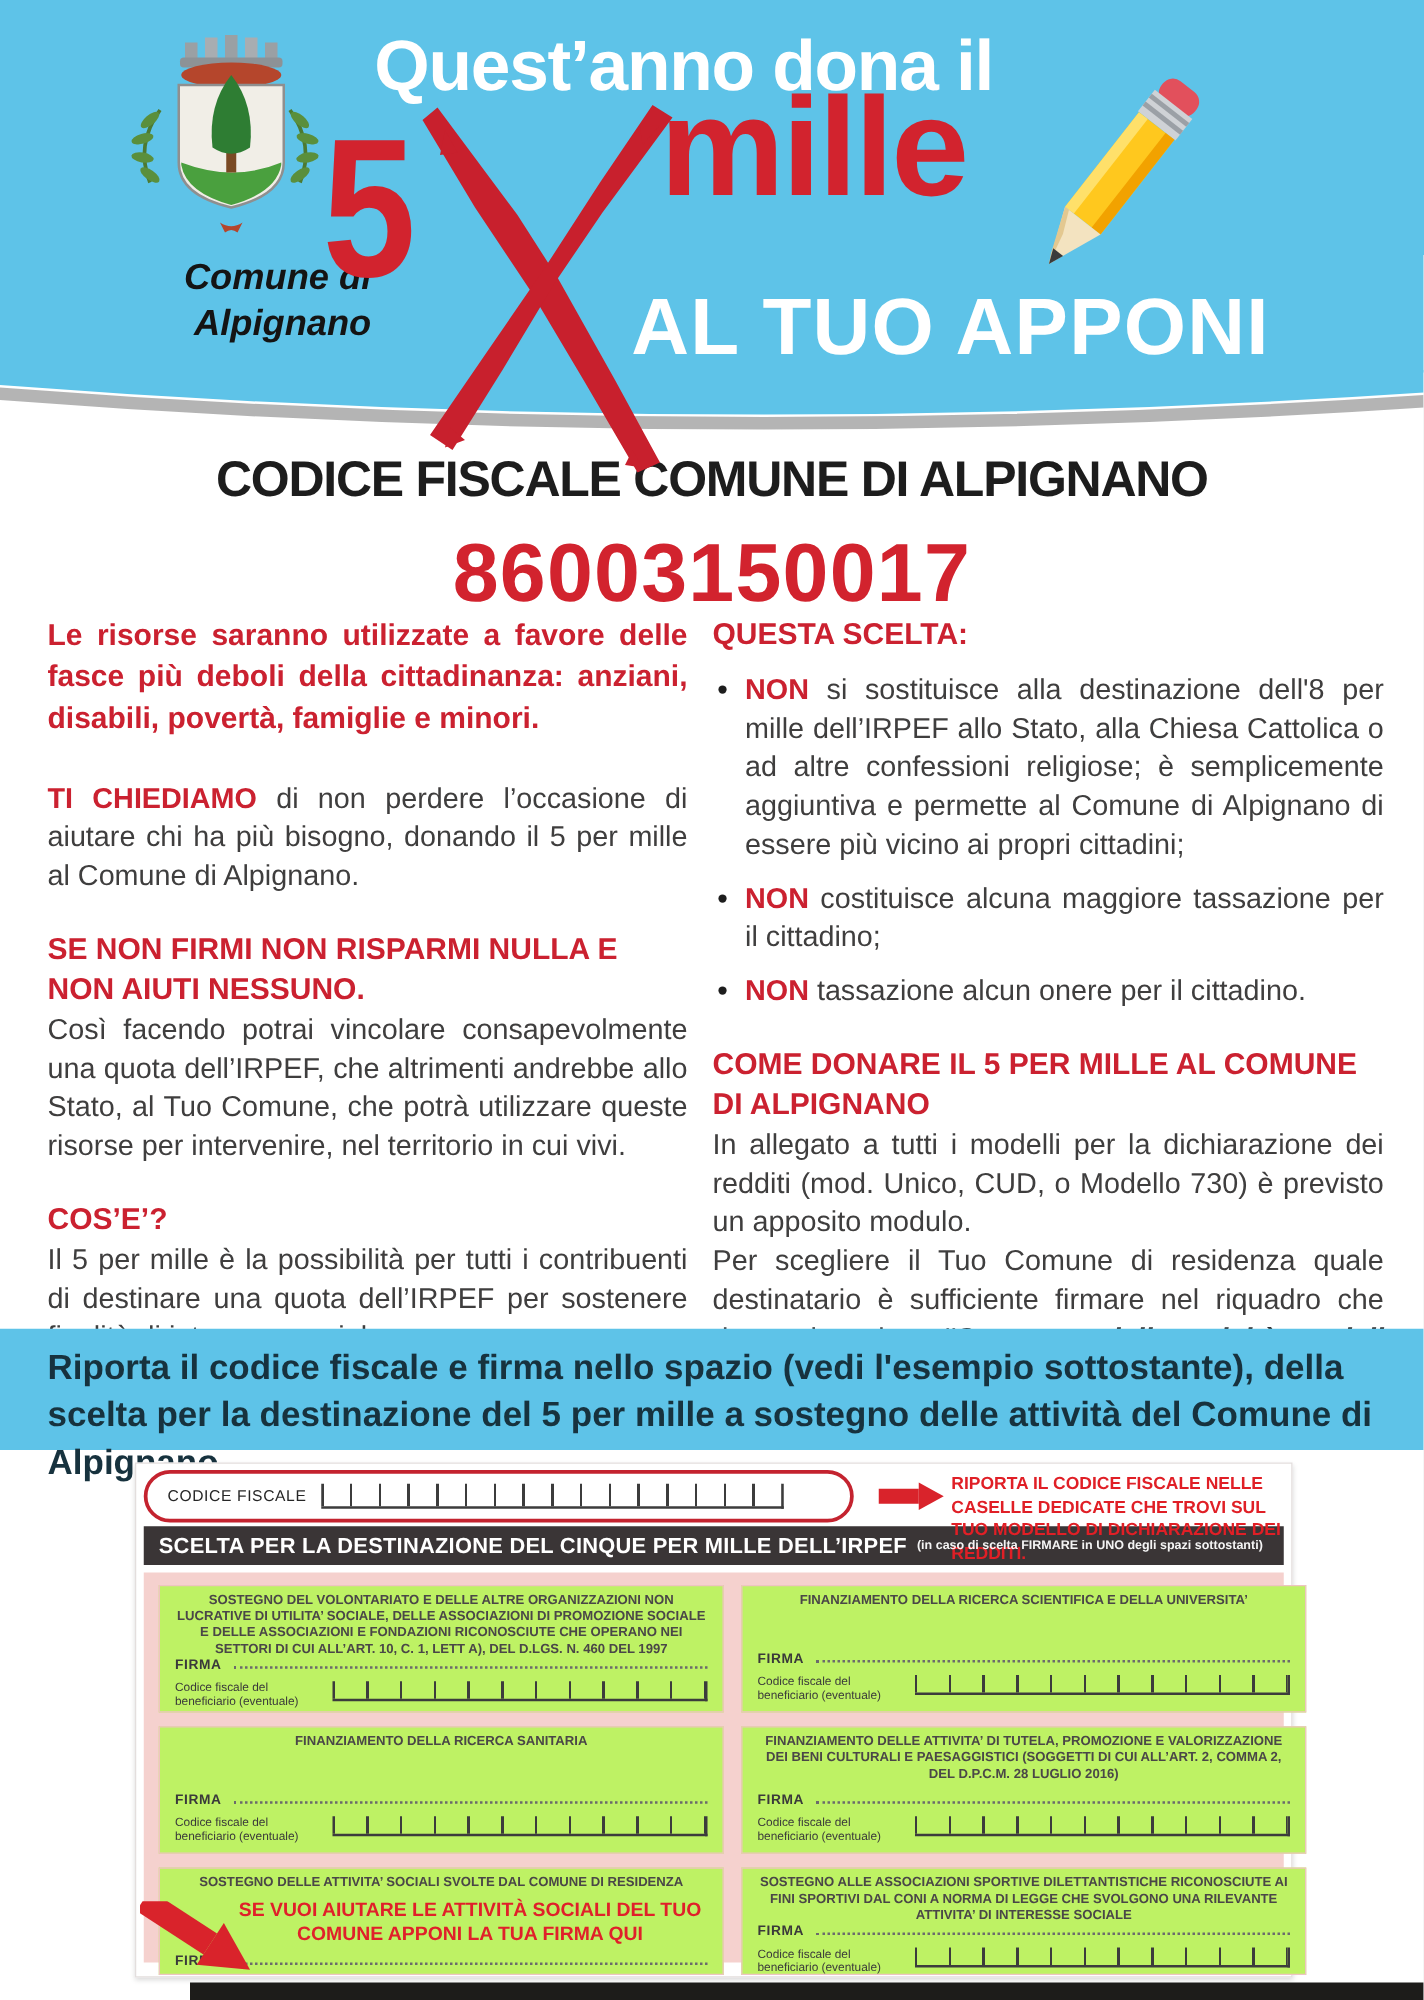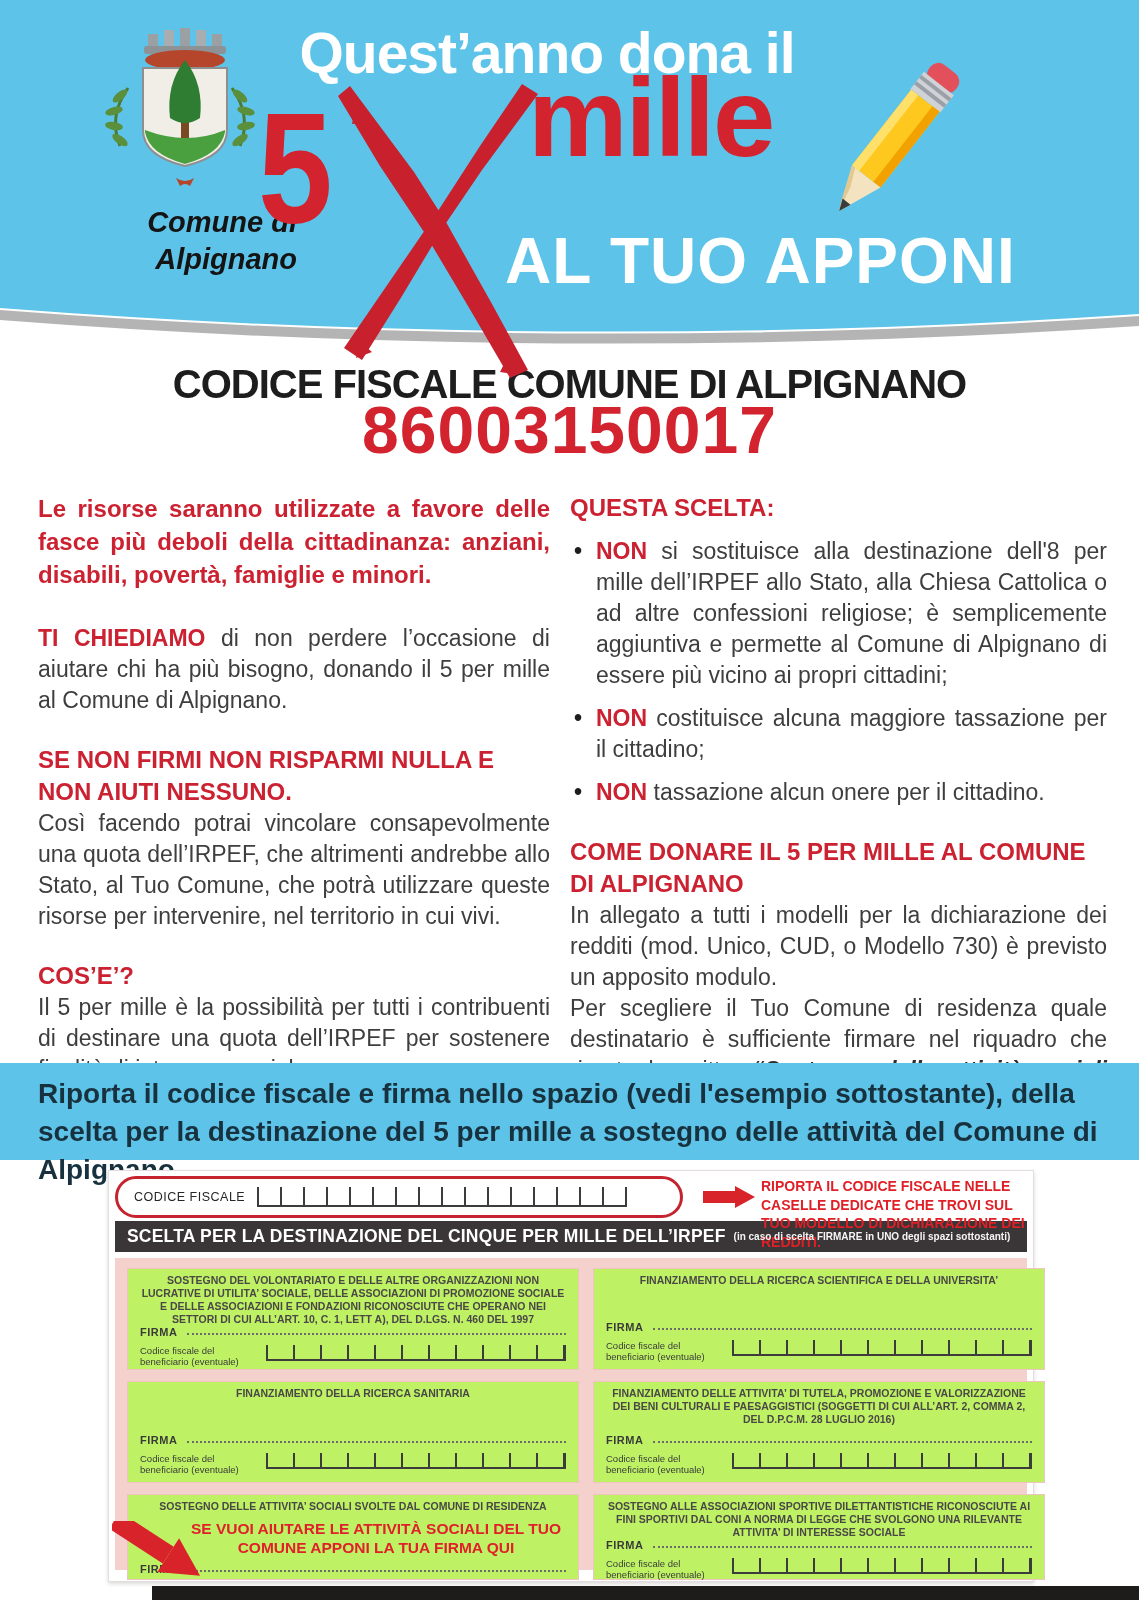--- a/index.html
+++ b/index.html
@@ -23,21 +23,21 @@
   .big-five { position:absolute; left:258px; top:88px; color:#d2232e; font-size:158px; font-weight:bold;
     line-height:1; transform:scaleX(.85); transform-origin:left top; }
   .x-mark { position:absolute; left:296px; top:74px; z-index:5; }
   .mille { position:absolute; left:528px; top:56px; color:#d2232e; font-size:112px; font-weight:bold; line-height:1.1; letter-spacing:-2px; }
   .tagline { position:absolute; left:505px; top:224px; color:#ffffff; font-size:64px; font-weight:bold; letter-spacing:1px; }
   .pencil { position:absolute; left:800px; top:32px; }
 
   
   .cf-heading { position:absolute; left:0; top:362px; width:1139px; text-align:center;
     color:#1d1d1d; font-size:40px; font-weight:bold; letter-spacing:-1px; }
-  .cf-number { position:absolute; left:0; top:392px; width:1139px; text-align:center;
+  .cf-number { position:absolute; left:0; top:420px; width:1139px; text-align:center;
     color:#d2232e; font-size:66px; font-weight:bold; letter-spacing:1px; }
 
   
   .col { position:absolute; top:492px; font-size:23px; line-height:31px; color:#3f3e3e; text-align:justify; }
   .col-left  { left:38px;  width:512px; }
   .col-right { left:570px; width:537px; }
   .red-b { color:#cb2130; font-weight:bold; }
   .h-red { color:#cb2130; font-weight:bold; font-size:24px; line-height:32px; text-align:left; }
   .intro { font-size:24px; line-height:33px; }
   .sp1 { margin-top:32px; }

